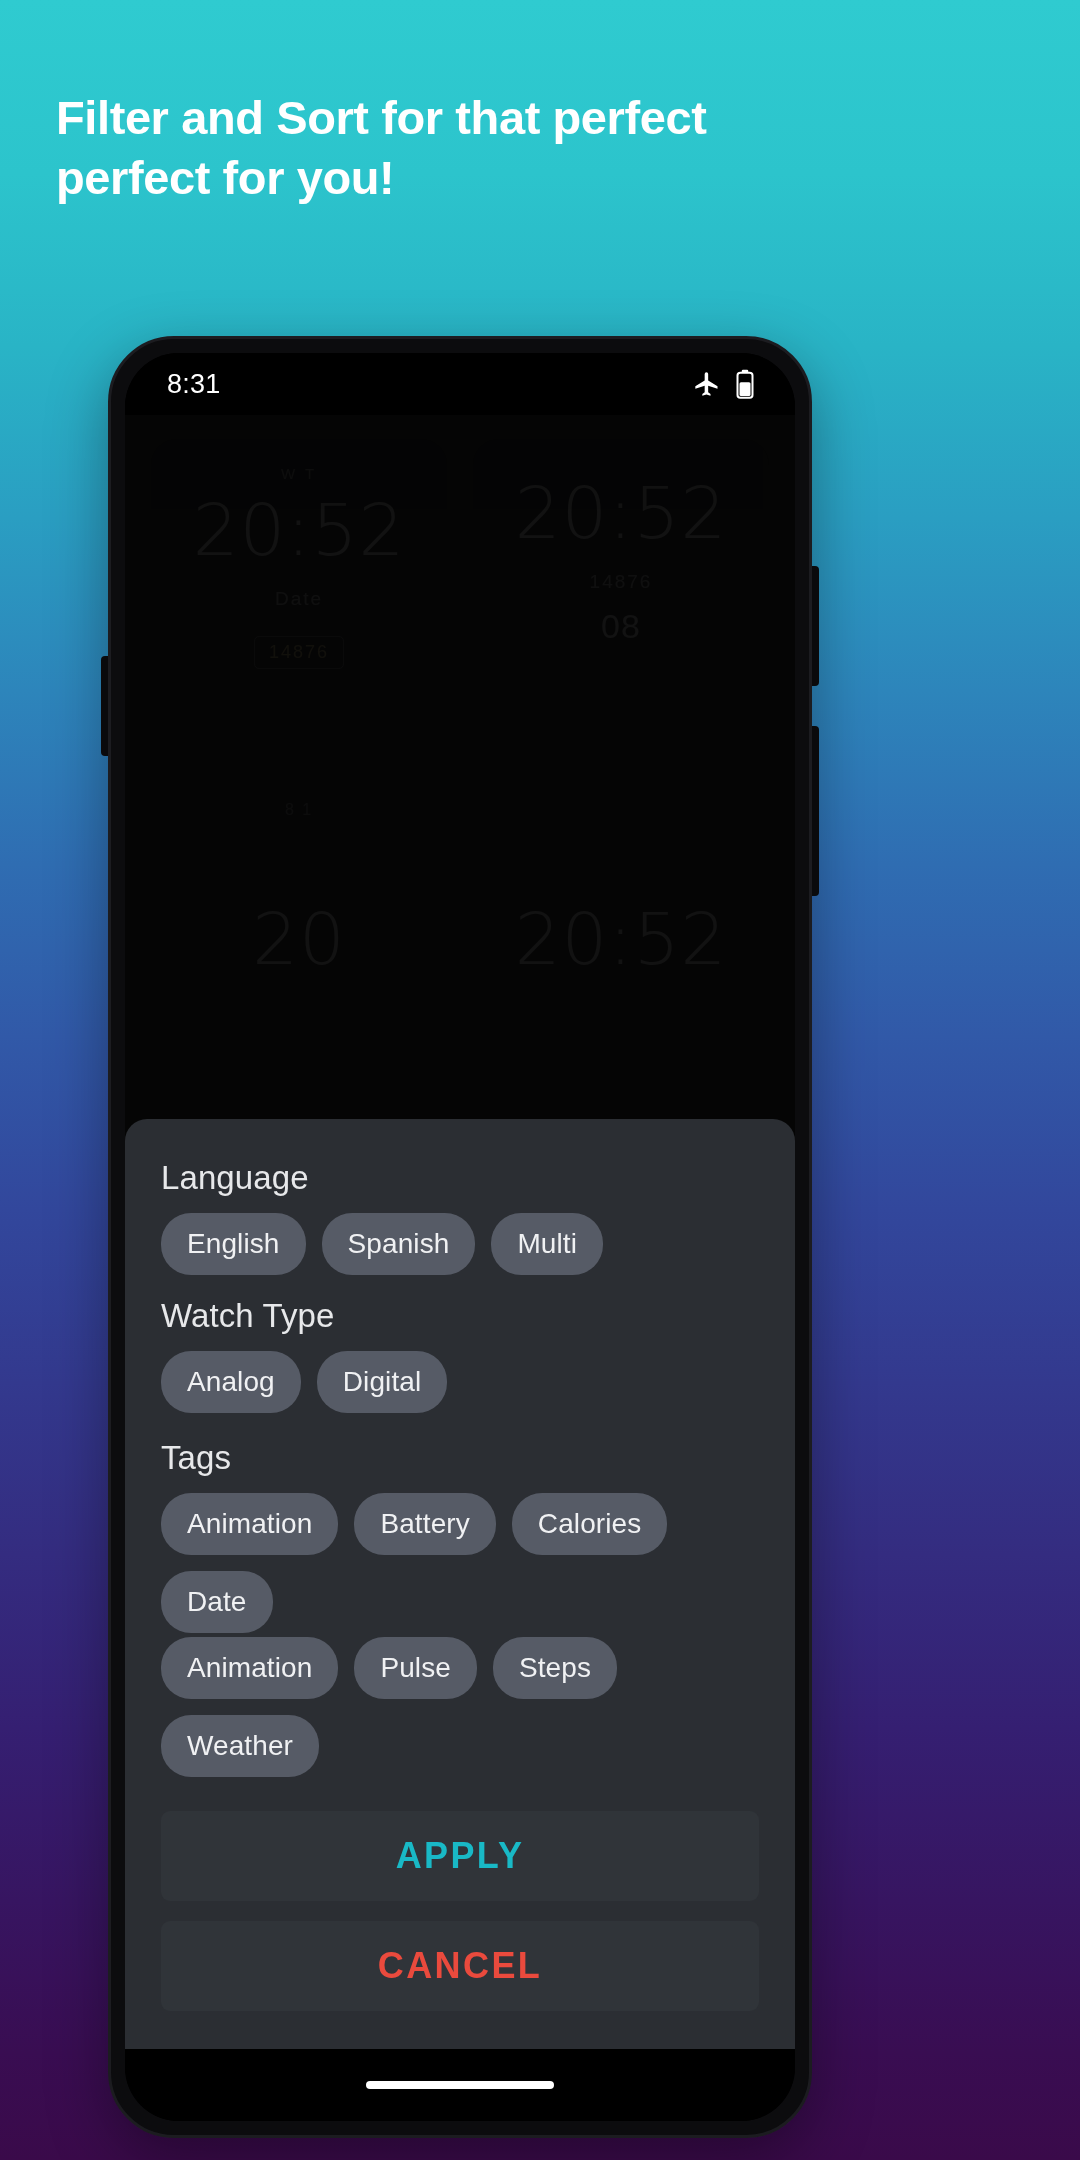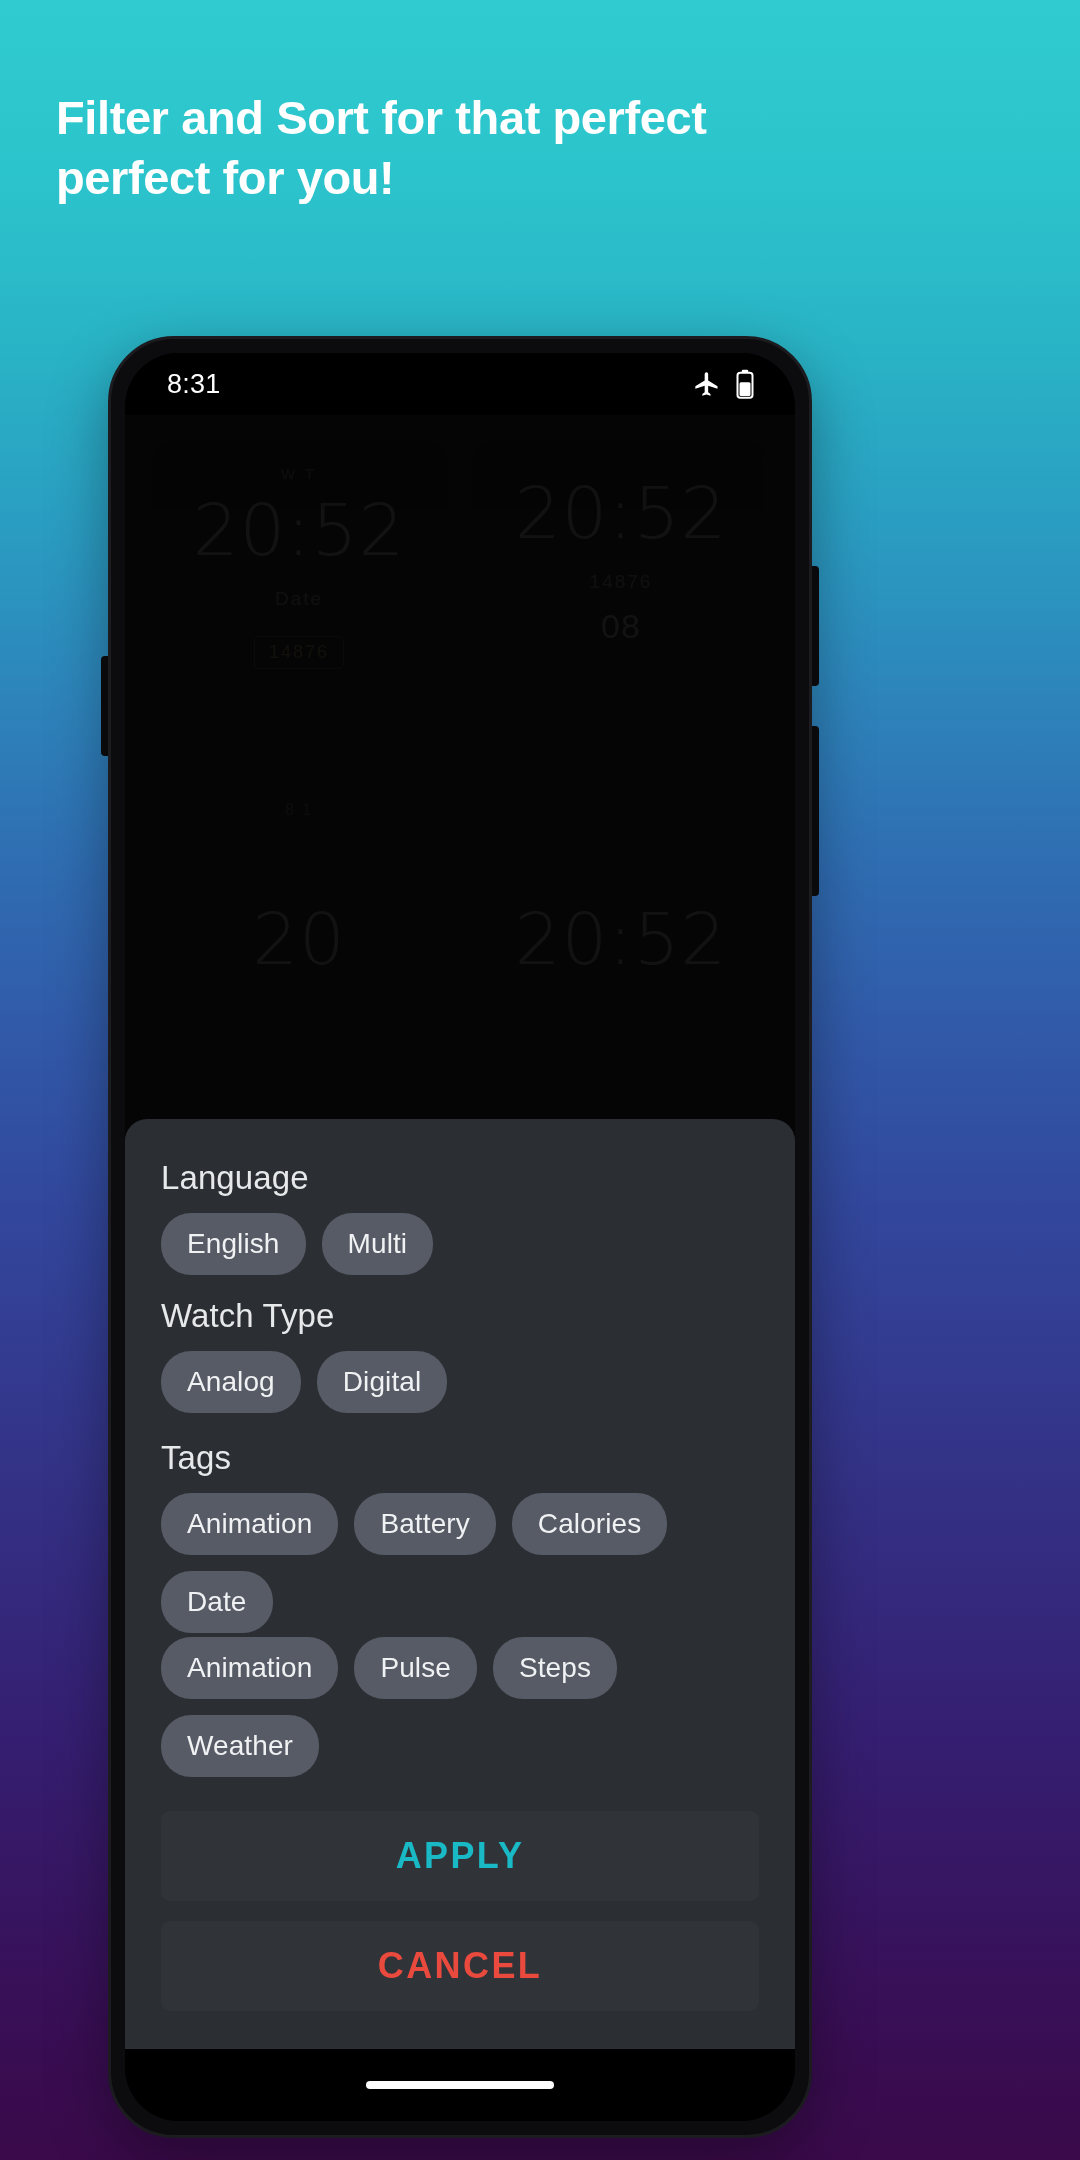--- a/index.html
+++ b/index.html
@@ -270,20 +270,21 @@
             <div class="wf-time">20:52</div>
             <div class="wf-foot">14876</div>
           </div>
         </div>
 
         <div class="sheet">
 
           <div class="section-label">Language</div>
           <div class="chip-row">
             <span class="chip">English</span>
+            <span class="chip">Spanish</span>
             <span class="chip">Multi</span>
           </div>
 
           <div class="section-label wt-label">Watch Type</div>
           <div class="chip-row">
             <span class="chip">Analog</span>
             <span class="chip">Digital</span>
           </div>
 
           <div class="section-label tags-label">Tags</div>

